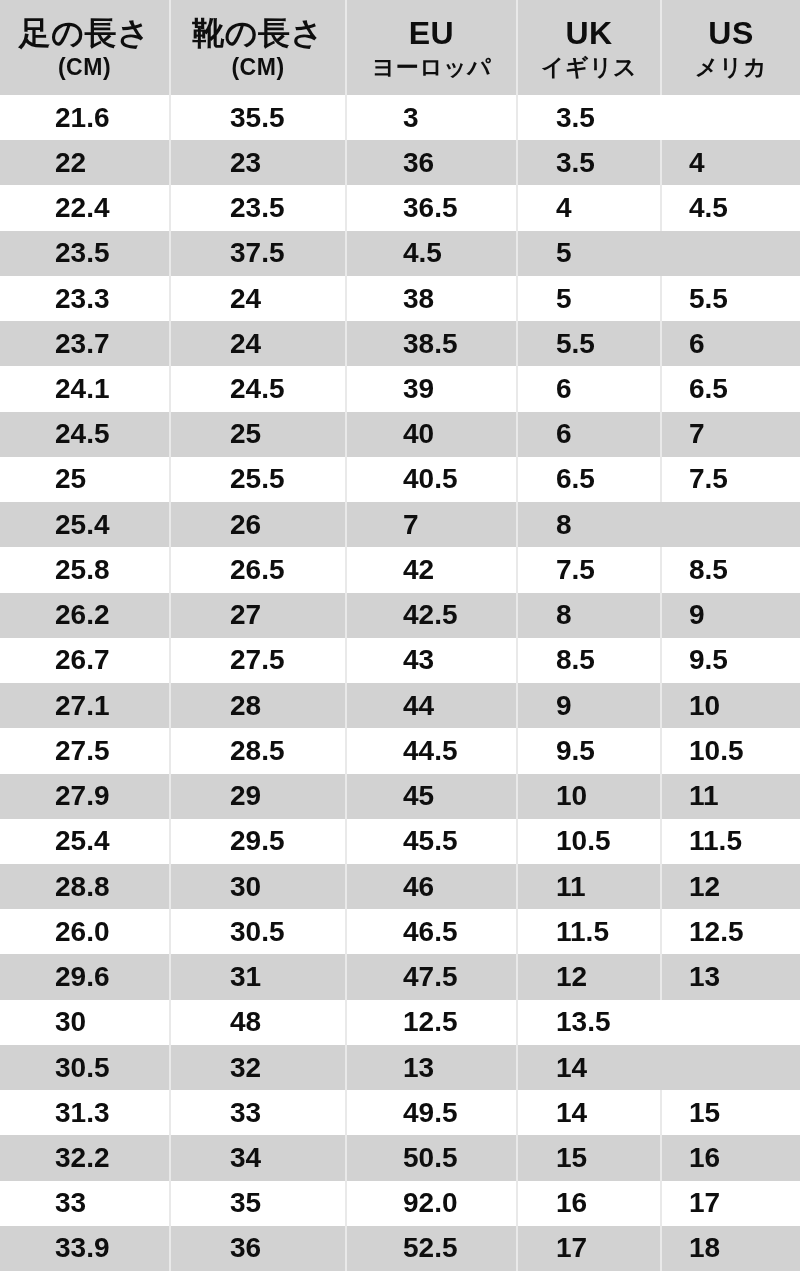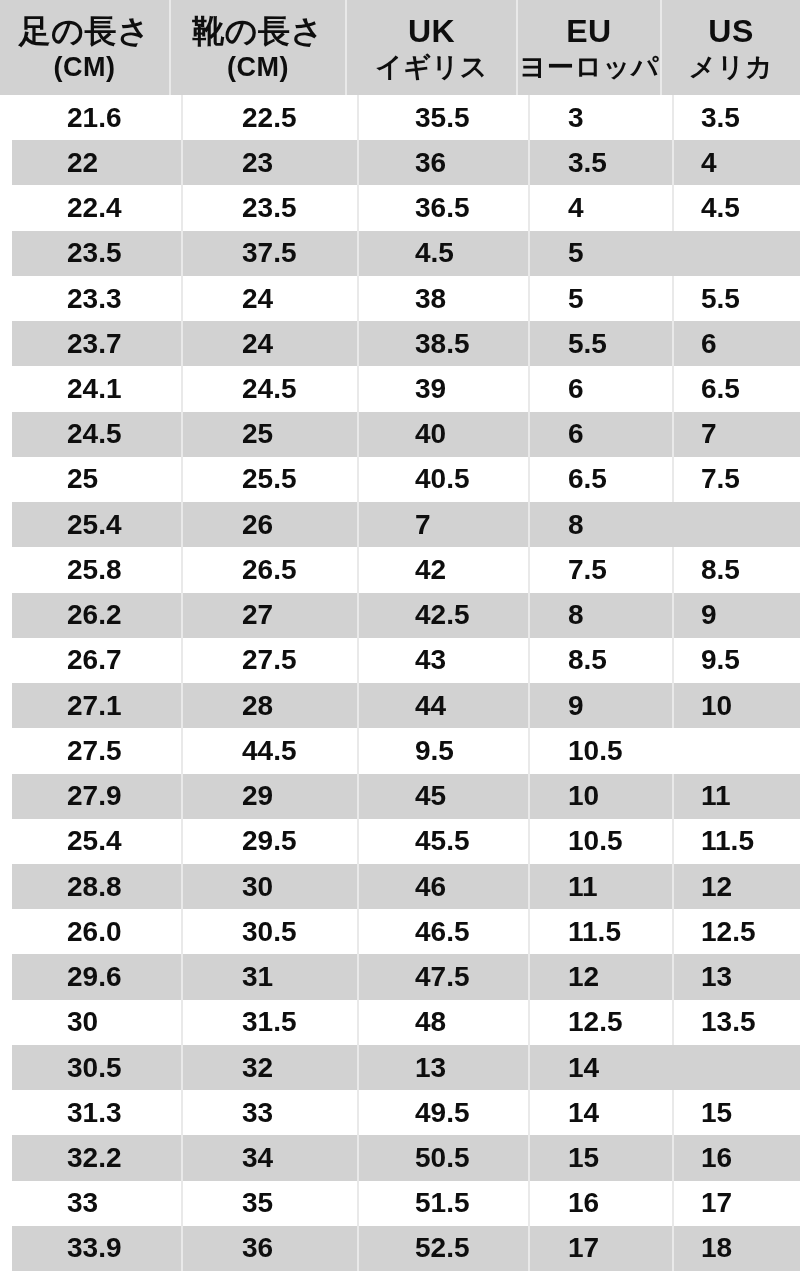--- a/index.html
+++ b/index.html
@@ -35,29 +35,28 @@
   }
   .header-cell:last-child { border-right: none; }
   .header-title {
     font-weight: bold;
     font-size: 32px;
     line-height: 1;
     letter-spacing: 0.5px;
   }
   .header-sub {
     font-weight: bold;
-    font-size: 27px;
+    font-size: 23px;
     line-height: 1;
     letter-spacing: 0.5px;
   }
   #table-body {
     flex: 1 1 auto;
     display: flex;
     flex-direction: column;
-    padding-left: 12px;
   }
   .data-row {
     flex: 1 1 0;
     background: #ffffff;
   }
   .data-row.alt {
     background: #d2d2d2;
   }
   .cell {
     display: flex;
@@ -81,37 +80,36 @@
   <div class="grid-row header-row">
     <div class="header-cell">
       <span class="header-title">足の長さ</span>
       <span class="header-sub">(CM)</span>
     </div>
     <div class="header-cell">
       <span class="header-title">靴の長さ</span>
       <span class="header-sub">(CM)</span>
     </div>
     <div class="header-cell">
+      <span class="header-title">EU</span>
+      <span class="header-sub">ヨーロッパ</span>
+    </div>
+    <div class="header-cell">
       <span class="header-title">UK</span>
       <span class="header-sub">イギリス</span>
     </div>
     <div class="header-cell">
-      <span class="header-title">EU</span>
-      <span class="header-sub">ヨーロッパ</span>
-    </div>
-    <div class="header-cell">
       <span class="header-title">US</span>
       <span class="header-sub">メリカ</span>
     </div>
   </div>
 
   <div id="table-body">
       <div class="grid-row data-row">
         <div class="cell">21.6</div>
-        <div class="cell">22.5</div>
         <div class="cell">35.5</div>
         <div class="cell">3</div>
         <div class="cell">3.5</div>
       </div>
       <div class="grid-row data-row alt">
         <div class="cell">22</div>
         <div class="cell">23</div>
         <div class="cell">36</div>
         <div class="cell">3.5</div>
         <div class="cell">4</div>
@@ -193,20 +191,21 @@
       </div>
       <div class="grid-row data-row alt">
         <div class="cell">27.1</div>
         <div class="cell">28</div>
         <div class="cell">44</div>
         <div class="cell">9</div>
         <div class="cell">10</div>
       </div>
       <div class="grid-row data-row">
         <div class="cell">27.5</div>
+        <div class="cell">28.5</div>
         <div class="cell">44.5</div>
         <div class="cell">9.5</div>
         <div class="cell">10.5</div>
       </div>
       <div class="grid-row data-row alt">
         <div class="cell">27.9</div>
         <div class="cell">29</div>
         <div class="cell">45</div>
         <div class="cell">10</div>
         <div class="cell">11</div>
@@ -234,21 +233,20 @@
       </div>
       <div class="grid-row data-row alt">
         <div class="cell">29.6</div>
         <div class="cell">31</div>
         <div class="cell">47.5</div>
         <div class="cell">12</div>
         <div class="cell">13</div>
       </div>
       <div class="grid-row data-row">
         <div class="cell">30</div>
-        <div class="cell">31.5</div>
         <div class="cell">48</div>
         <div class="cell">12.5</div>
         <div class="cell">13.5</div>
       </div>
       <div class="grid-row data-row alt">
         <div class="cell">30.5</div>
         <div class="cell">32</div>
         <div class="cell">13</div>
         <div class="cell">14</div>
       </div>
@@ -262,21 +260,21 @@
       <div class="grid-row data-row alt">
         <div class="cell">32.2</div>
         <div class="cell">34</div>
         <div class="cell">50.5</div>
         <div class="cell">15</div>
         <div class="cell">16</div>
       </div>
       <div class="grid-row data-row">
         <div class="cell">33</div>
         <div class="cell">35</div>
-        <div class="cell">51.5</div>
+        <div class="cell">92.0</div>
         <div class="cell">16</div>
         <div class="cell">17</div>
       </div>
       <div class="grid-row data-row alt">
         <div class="cell">33.9</div>
         <div class="cell">36</div>
         <div class="cell">52.5</div>
         <div class="cell">17</div>
         <div class="cell">18</div>
       </div>

